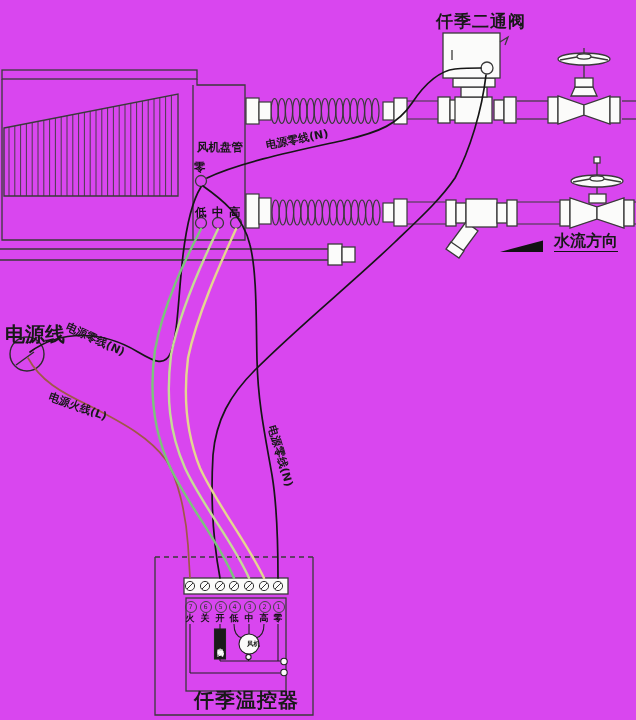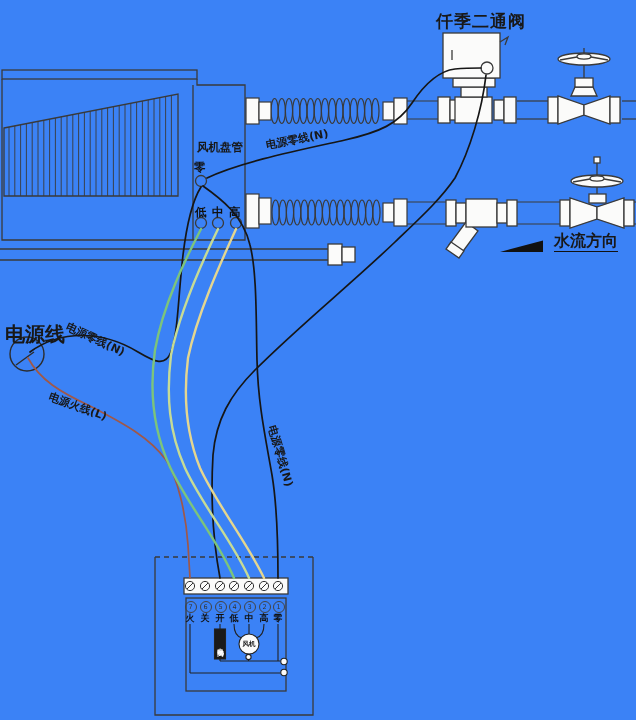--- a/index.html
+++ b/index.html
@@ -1,28 +1,28 @@
 <!DOCTYPE html>
 <html><head>
 <meta charset="utf-8">
 <style>
   html,body{margin:0;padding:0;background:#888;}
-  #stage{position:relative;width:636px;height:720px;background:#3b82f6;overflow:hidden;
+  #stage{position:relative;width:636px;height:720px;background:#d946ef;overflow:hidden;
          font-family:"DejaVu Sans",sans-serif;color:#161616;}
   #art{position:absolute;left:0;top:0;}
   .lbl{position:absolute;white-space:nowrap;font-weight:bold;color:#181818;line-height:1.05;}
   .wirelbl{font-size:11px;transform-origin:0 0;}
   .big{font-size:17px;letter-spacing:1px;}
   .tnum{position:absolute;width:10px;height:10px;border:1px solid #444;border-radius:50%;
         font-size:6.5px;line-height:10px;text-align:center;color:#333;}
   .tlab{position:absolute;width:14px;text-align:center;font-size:9px;font-weight:bold;color:#111;}
   .term{position:absolute;font-size:11.5px;font-weight:bold;color:#111;}
   .vtext{position:absolute;writing-mode:vertical-rl;text-orientation:upright;color:#fff;
          font-size:6.5px;font-weight:bold;text-align:center;letter-spacing:1px;}
-  .fanlbl{position:absolute;width:22px;text-align:center;font-size:6.5px;font-weight:bold;color:#222;}
+  .fanlbl{position:absolute;width:22px;text-align:right;font-size:6.5px;font-weight:bold;color:#222;}
   .underlined{border-bottom:1.6px solid #111;padding-bottom:1px;}
 </style>
 </head>
 <body>
 
 <div id="stage">
 
 <svg id="art" width="636" height="720" viewBox="0 0 636 720">
 
   <g stroke="#3a3a3a" fill="none" stroke-width="1.3">
@@ -278,14 +278,15 @@
 <div class="tlab" style="left:198px;top:612px;">关</div>
 <div class="tlab" style="left:213px;top:612px;">开</div>
 <div class="tlab" style="left:227px;top:612px;">低</div>
 <div class="tlab" style="left:242px;top:612px;">中</div>
 <div class="tlab" style="left:257px;top:612px;">高</div>
 <div class="tlab" style="left:271px;top:612px;">零</div>
 
 <div class="vtext" style="left:215.5px;top:631px;width:9px;height:27px;">电动阀</div>
 <div class="fanlbl" style="left:238px;top:640px;">风机</div>
 
+<div class="lbl" style="left:194px;top:690px;font-size:20px;letter-spacing:1px;">仟季温控器</div>
 
 </div>
 
 </body></html>

